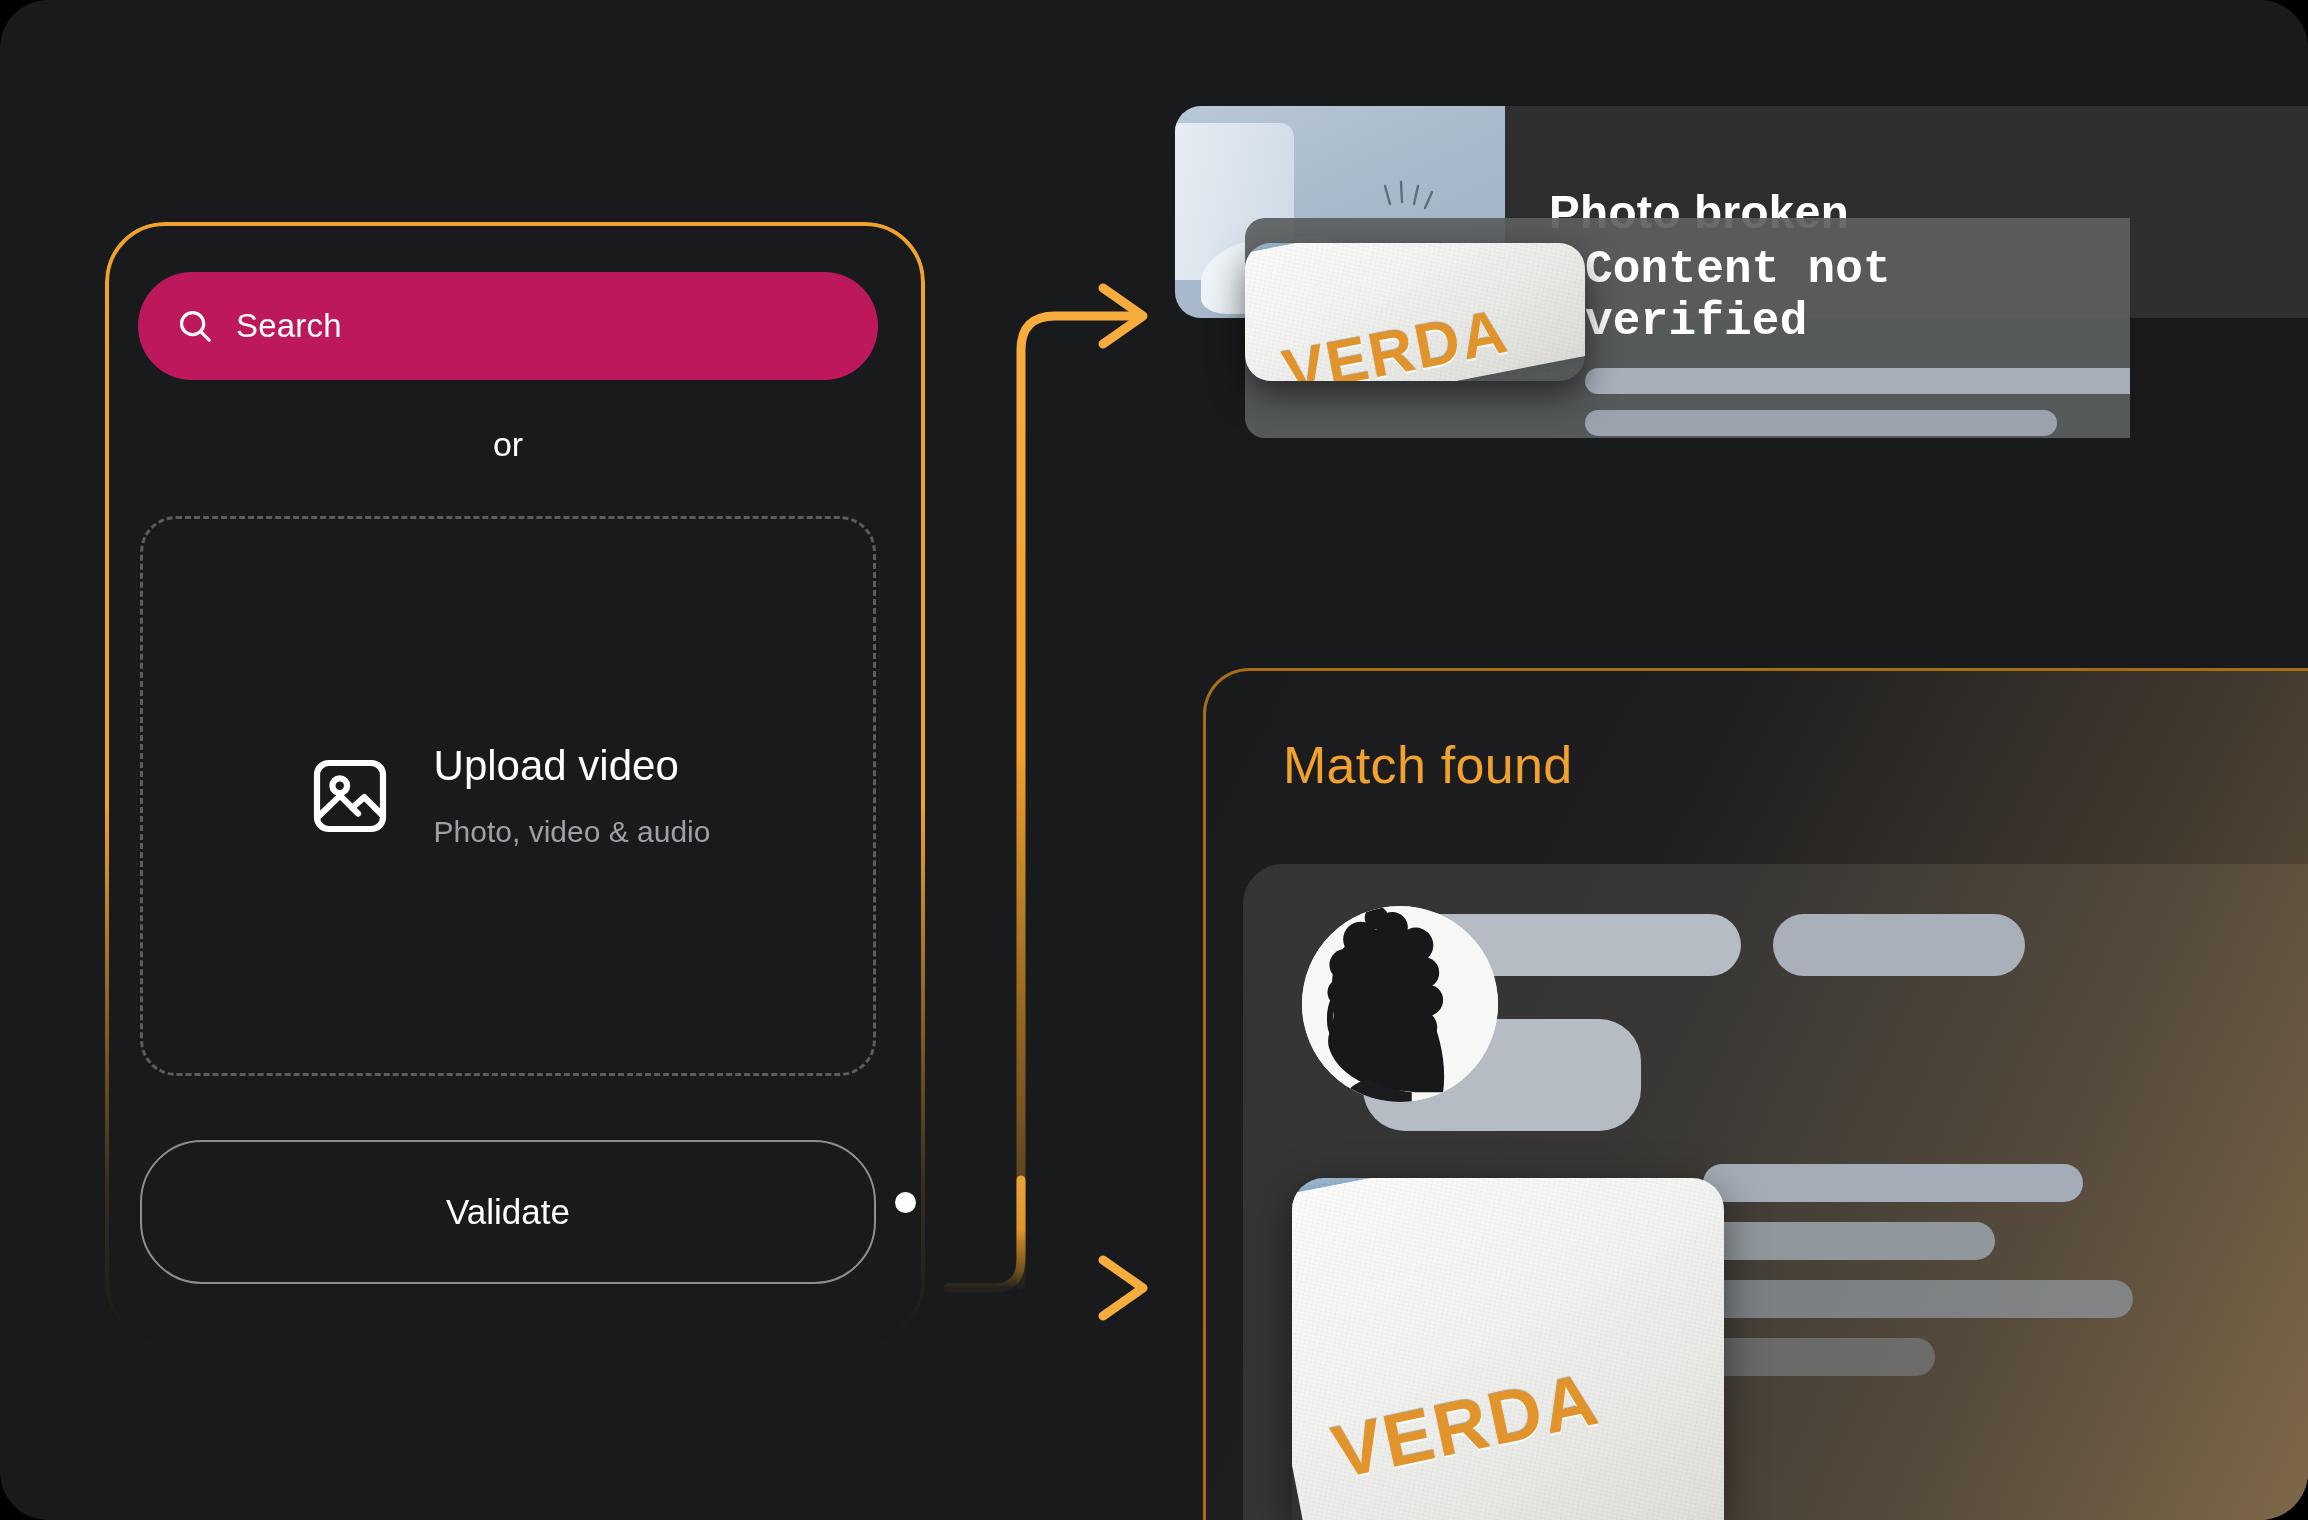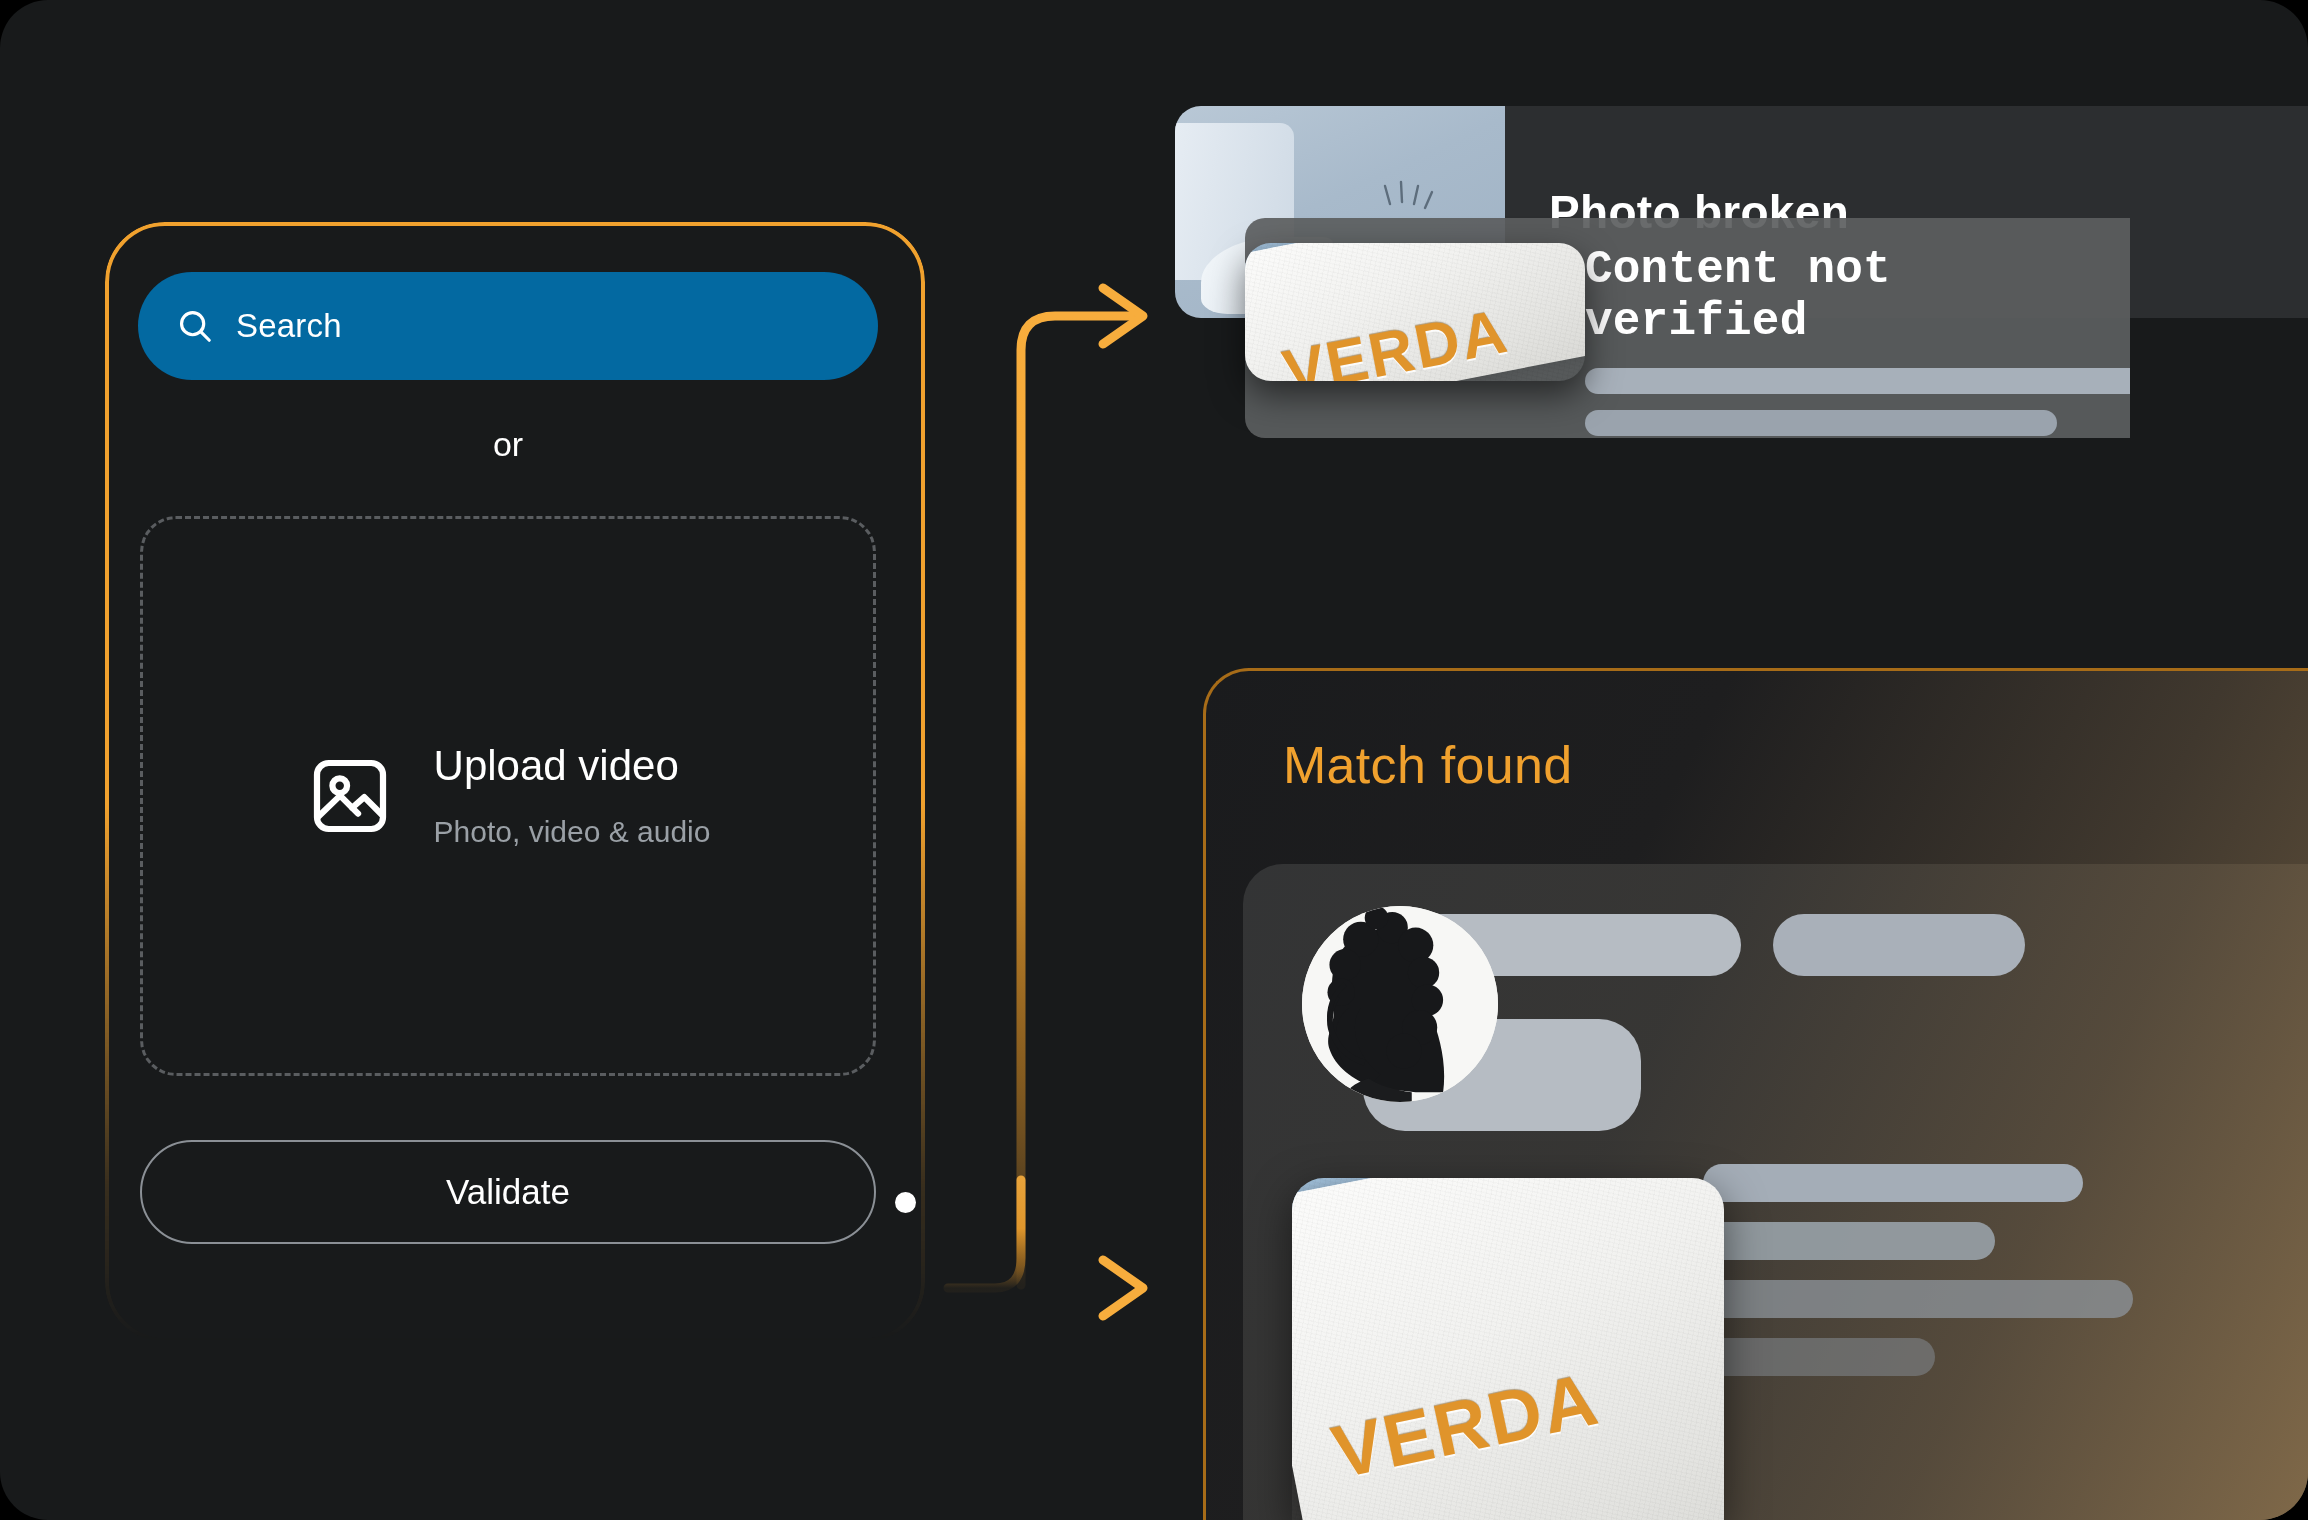--- a/index.html
+++ b/index.html
@@ -34,21 +34,21 @@
     -webkit-mask-image: linear-gradient(to bottom, #000 0%, #000 52%, rgba(0,0,0,0.15) 86%, rgba(0,0,0,0) 100%);
     mask-image: linear-gradient(to bottom, #000 0%, #000 52%, rgba(0,0,0,0.15) 86%, rgba(0,0,0,0) 100%);
   }
 
   .search-box {
     position: absolute;
     left: 138px;
     top: 272px;
     width: 740px;
     height: 108px;
-    background: #0369a1;
+    background: #be185d;
     border-radius: 54px;
     display: flex;
     align-items: center;
     padding-left: 38px;
     gap: 22px;
   }
   .search-icon { width: 38px; height: 38px; flex: none; display:block; }
   .search-placeholder {
     color: #ffffff;
     font-size: 33px;
@@ -81,21 +81,21 @@
   .upload-icon { width: 88px; height: 88px; flex: none; display:block; }
   .upload-text { display: flex; flex-direction: column; gap: 6px; }
   .upload-title { color: #ffffff; font-size: 42px; line-height: 1.05; }
   .upload-sub   { color: #9aa0a6; font-size: 30px; line-height: 1.1; margin-top: 20px; }
 
   .validate-btn {
     position: absolute;
     left: 140px;
     top: 1140px;
     width: 736px;
-    height: 104px;
+    height: 144px;
     border: 2px solid #8b9096;
     border-radius: 62px;
     background: transparent;
     color: #ffffff;
     font-size: 35px;
     font-family: "Liberation Sans", sans-serif;
     cursor: pointer;
     display: flex; align-items: center; justify-content: center;
   }
 

